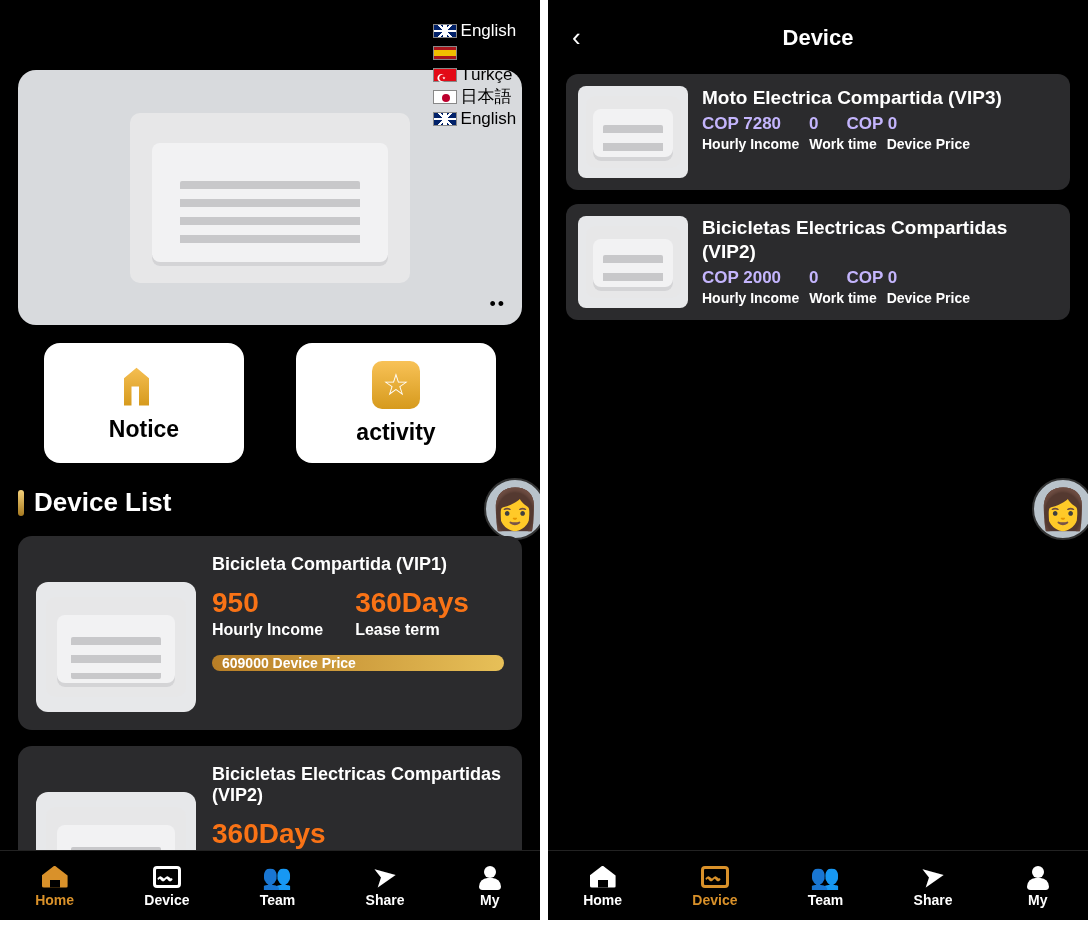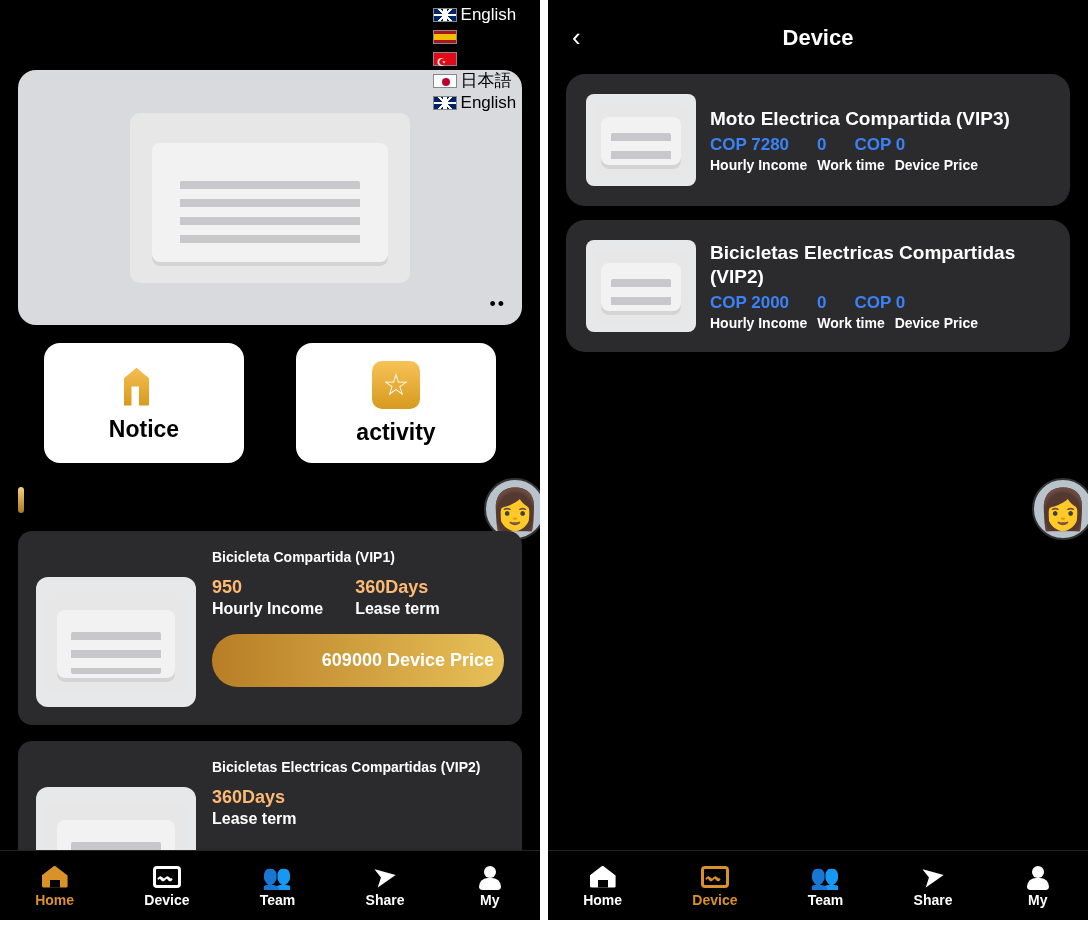--- a/index.html
+++ b/index.html
@@ -4,21 +4,21 @@
 <style>
   * { box-sizing: border-box; margin: 0; padding: 0; }
   body { background:#fff; font-family: Arial, Helvetica, sans-serif; display:flex; gap:8px; }
   .phone { width:540px; height:920px; background:#000; overflow:hidden; position:relative; }
   .phone .content { padding:12px 18px; color:#fff; height:100%; overflow:hidden; position:relative; }
 
   
   .hero { background:#d8dadd; border-radius:18px; height:255px; margin-top:58px; position:relative; overflow:hidden; display:flex; align-items:center; justify-content:center;}
   .hero .device-img { width:280px; height:170px; }
   .dots { position:absolute; bottom:10px; right:16px; font-size:18px; color:#000; letter-spacing:2px;}
-  .langs { position:absolute; top:4px; right:18px; z-index:3; background: rgba(0,0,0,0); }
+  .langs { position:absolute; top:20px; right:18px; z-index:3; background: rgba(0,0,0,0); }
   .langs div { display:flex; align-items:center; gap:4px; color:#fff; font-size:18px; line-height:22px; font-weight:500;}
   .langs .li { font-size:17px; }
   .langs .flag { width:24px; height:14px; display:inline-block; border:1px solid #888; }
   .flag-uk { background: linear-gradient(#012169,#012169); position:relative; }
   .flag-uk::after{ content:""; position:absolute; inset:0; background:
     linear-gradient(to bottom,transparent 40%,#fff 40% 60%,transparent 60%),
     linear-gradient(to right,transparent 40%,#fff 40% 60%,transparent 60%),
     linear-gradient(45deg,transparent 46%,#fff 46% 54%,transparent 54%),
     linear-gradient(-45deg,transparent 46%,#fff 46% 54%,transparent 54%); }
   .flag-es { background: linear-gradient(#AA151B 0 25%,#F1BF00 25% 75%,#AA151B 75%); }
@@ -37,25 +37,25 @@
   .icon-star { width:48px; height:48px; background: linear-gradient(#f8c257,#d69a1d); border-radius:10px; display:flex; align-items:center; justify-content:center; color:#fff; font-size:30px; }
 
   .section-title { display:flex; align-items:center; gap:10px; margin:24px 0 18px 0; }
   .section-title .bar { width:6px; height:26px; border-radius:3px; background: linear-gradient(#f5d17a,#a77a20); }
   .section-title .t { font-size:26px; font-weight:700; color:#fff; }
 
   .dev-card { background:#2b2b2d; border-radius:14px; padding:18px; display:flex; gap:16px; margin-bottom:16px; position:relative; }
   .dev-card .thumb { width:160px; height:130px; background:#e7e8ea; border-radius:12px; display:flex; align-items:center; justify-content:center; margin-top:28px; }
   .dev-card .thumb .device-img { width:140px; height:100px; }
   .dev-card .info { flex:1; }
-  .dev-card .name { font-size:14px; font-weight:700; color:#fff; margin-bottom:12px; }
+  .dev-card .name { font-size:18px; font-weight:700; color:#fff; margin-bottom:12px; }
   .kv { display:flex; gap:32px; }
-  .kv .v { font-size:18px; font-weight:800; color:#fdba74; }
+  .kv .v { font-size:28px; font-weight:800; color:#f97316; }
   .kv .k { font-size:16px; font-weight:700; color:#fff; margin-top:2px; }
-  .price-pill { margin-top:16px; background: linear-gradient(90deg,#b87e26,#e7c058); color:#fff; font-weight:700; text-align:right; border-radius:26px; padding:16px 10px; font-size:18px; }
+  .price-pill { margin-top:16px; background: linear-gradient(90deg,#b87e26,#e7c058); color:#fff; font-weight:700; text-align:left; border-radius:26px; padding:0 10px; font-size:14px; }
 
   .avatar-float { position:absolute; width:62px; height:62px; border-radius:50%; background:#b9c3cb; overflow:hidden; border:2px solid #333; display:flex; align-items:center; justify-content:center; }
   .avatar-float span { font-size:40px; }
 
   
   .nav { position:absolute; bottom:0; left:0; right:0; height:70px; background:#000; display:flex; justify-content:space-around; align-items:center; border-top:1px solid #222;}
   .nav .item { display:flex; flex-direction:column; align-items:center; gap:2px; font-size:14px; font-weight:600; }
   .nav .item .ic { width:30px; height:26px; display:flex; align-items:center; justify-content:center; font-size:24px; }
   .nav .inactive { color:#fff; }
   .nav .active { color:#d9912a; }
@@ -77,27 +77,27 @@
     background:
       repeating-linear-gradient(to bottom, #c8c8ca 0 8px, transparent 8px 18px),
       repeating-linear-gradient(to right, transparent 0 46%, #f2f2f3 46% 54%, transparent 54% 100%);
     border-radius:2px; }
 
   
   .hdr { display:flex; align-items:center; justify-content:center; height:44px; position:relative; margin-top:4px;}
   .hdr .back { position:absolute; left:6px; top:6px; font-size:26px; color:#fff; }
   .hdr .title { color:#fff; font-size:22px; font-weight:600; }
 
-  .mini-card { background:#2b2b2d; border-radius:19px; padding:20px; display:flex; gap:14px; margin-top:14px;align-items:center; }
+  .mini-card { background:#2b2b2d; border-radius:12px; padding:12px; display:flex; gap:14px; margin-top:14px; }
   .mini-card .thumb { width:110px; height:92px; background:#e7e8ea; border-radius:8px; display:flex; align-items:center; justify-content:center; }
   .mini-card .thumb .device-img { width:95px; height:72px; }
   .mini-card .info { flex:1; }
   .mini-card .nm { font-size:19px; font-weight:800; color:#fff; line-height:1.25; }
   .mini-card .row-vals { display:flex; gap:28px; margin-top:4px; }
-  .mini-card .row-vals span { color:#3b82f6; font-size:17px; font-weight:800; }
+  .mini-card .row-vals span { color:#c4b5fd; font-size:17px; font-weight:800; }
   .mini-card .row-lbls { display:flex; gap:10px; margin-top:2px; }
   .mini-card .row-lbls span { color:#fff; font-size:14px; font-weight:700; white-space:nowrap; }
 </style>
 </head>
 <body>
 
 <div class="phone">
   <div class="content">
 
     <div class="langs">
@@ -134,20 +134,21 @@
         <div class="lbl">Notice</div>
       </div>
       <div class="card-btn">
         <div class="icon-star">☆</div>
         <div class="lbl">activity</div>
       </div>
     </div>
 
     <div class="section-title">
       <div class="bar"></div>
+      <div class="t">Device List</div>
     </div>
 
     <div class="avatar-float" style="right:-6px; top:478px;">
         <span>👩</span>
       </div>
 
     <div class="dev-card">
       <div class="thumb">
           <div class="device-img"></div>
         </div>

